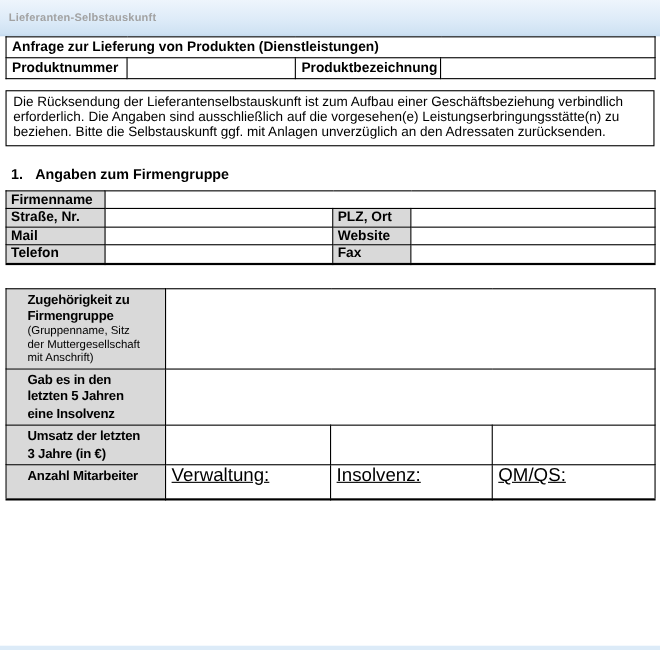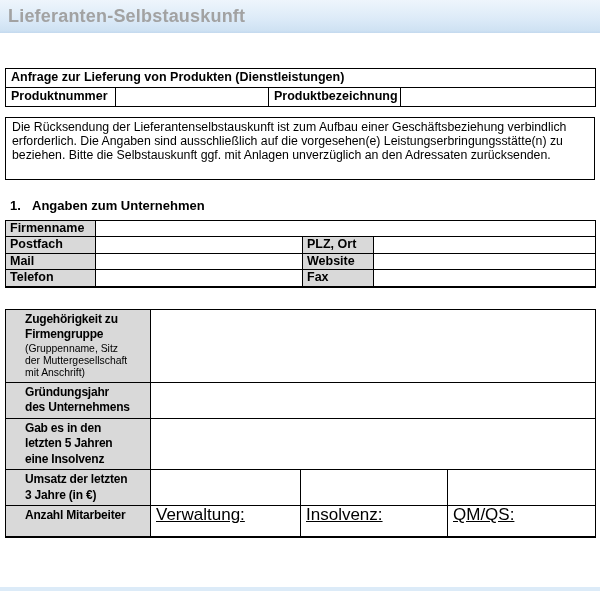--- a/index.html
+++ b/index.html
@@ -13,47 +13,47 @@
     overflow: hidden;
   }
 
   
   .doc-header {
     height: 33px;
     background: linear-gradient(180deg, #eef5fc 0%, #ddebf8 55%, #cfe2f3 92%, #c3d9ee 100%);
     display: flex; align-items: center;
   }
   .doc-header .title {
-    font-size: 18px; font-weight: bold; color: #a2a2a2;
+    font-size: 10px; font-weight: bold; color: #a2a2a2;
     padding-left: 8px; letter-spacing: 0.2px;
   }
 
   .content { padding: 0 5px; }
 
   table { border-collapse: collapse; table-layout: fixed; width: 590px; }
   td {
     border: 1px solid #000;
     padding: 1px 5px;
     font-size: 12.5px;
     vertical-align: top;
     line-height: 15.5px;
     overflow: hidden;
   }
   .shade { background: #d9d9d9; }
   .b { font-weight: bold; }
 
   
-  .tbl-request { margin-top: 35px; border: 1.5px solid #000; }
+  .tbl-request { border: 1.5px solid #000; }
   .tbl-request td { height: 19px; }
 
   
   .notice {
     margin-top: 10px;
     border: 1.5px solid #000;
-    padding: 3px 6px 16px 6px;
+    padding: 3px 6px 4px 6px;
     font-size: 12.3px;
     line-height: 13.9px;
     width: 590px;
   }
 
   
   .section-heading {
     display: flex;
     margin: 18px 0 7px 5px;
     font-size: 13px; font-weight: bold;
@@ -103,37 +103,37 @@
       <td class="b">Produktbezeichnung</td>
       <td></td>
     </tr>
   </tbody>
     </table>
 
   <div class="notice">Die Rücksendung der Lieferantenselbstauskunft ist zum Aufbau einer Geschäftsbeziehung verbindlich erforderlich. Die Angaben sind ausschließlich auf die vorgesehen(e) Leistungserbringungsstätte(n) zu beziehen. Bitte die Selbstauskunft ggf. mit Anlagen unverzüglich an den Adressaten zurücksenden.</div>
 
   <div class="section-heading">
     <span class="num">1.</span>
-    <span>Angaben zum Unternehmen</span>
+    <span>Angaben zum Firmengruppe</span>
   </div>
 
   <table class="tbl-company">
     <colgroup>
         <col style="width:90px">
         <col style="width:207px">
         <col style="width:71px">
         <col style="width:222px">
       </colgroup>
     <tbody>
         <tr>
       <td class="shade b">Firmenname</td>
       <td colspan="3"></td>
     </tr>
     <tr>
-      <td class="shade b">Postfach</td>
+      <td class="shade b">Straße, Nr.</td>
       <td></td>
       <td class="shade b">PLZ, Ort</td>
       <td></td>
     </tr>
     <tr>
       <td class="shade b">Mail</td>
       <td></td>
       <td class="shade b">Website</td>
       <td></td>
     </tr>
@@ -155,24 +155,20 @@
       </colgroup>
     <tbody>
         <tr style="height:70px">
       <td class="shade lbl">
         <div class="b">Zugehörigkeit zu Firmengruppe</div>
         <div class="note">(Gruppenname, Sitz der Muttergesellschaft mit Anschrift)</div>
       </td>
       <td colspan="3"></td>
     </tr>
     <tr style="height:33px">
-      <td class="shade lbl b">Gründungsjahr des Unternehmens</td>
-      <td colspan="3"></td>
-    </tr>
-    <tr style="height:33px">
       <td class="shade lbl b">Gab es in den letzten 5 Jahren eine Insolvenz</td>
       <td colspan="3"></td>
     </tr>
     <tr style="height:32px">
       <td class="shade lbl b">Umsatz der letzten 3 Jahre (in €)</td>
       <td></td>
       <td></td>
       <td></td>
     </tr>
     <tr style="height:31px">

